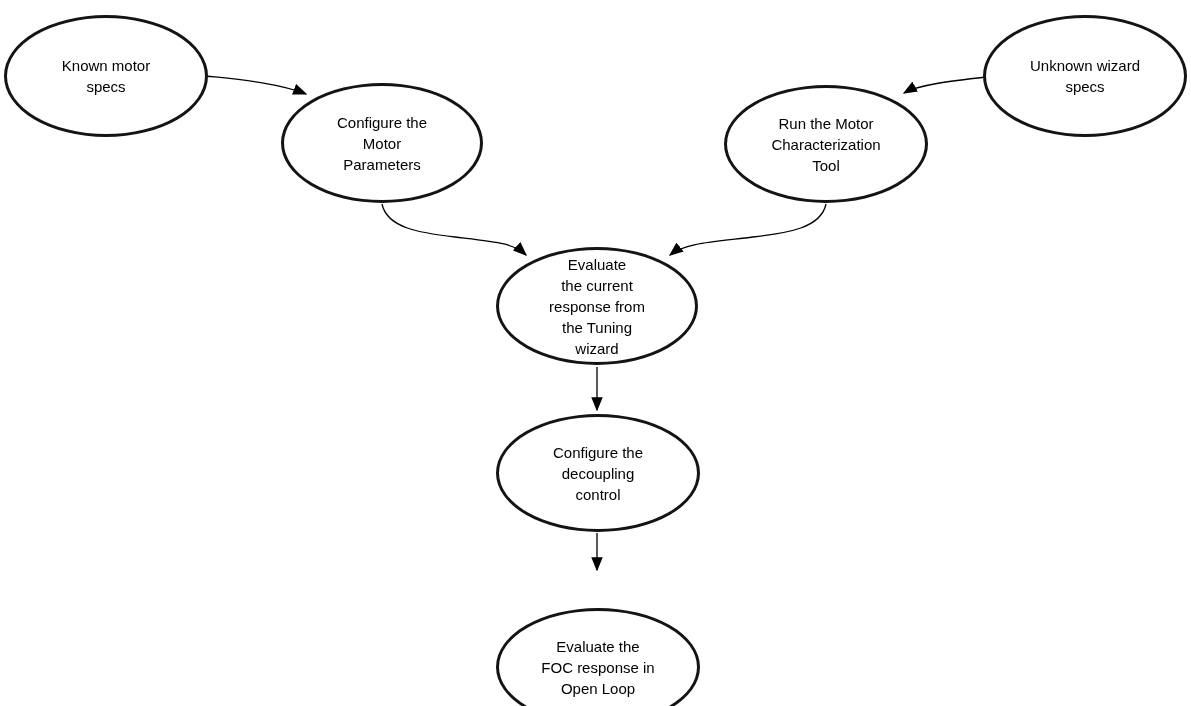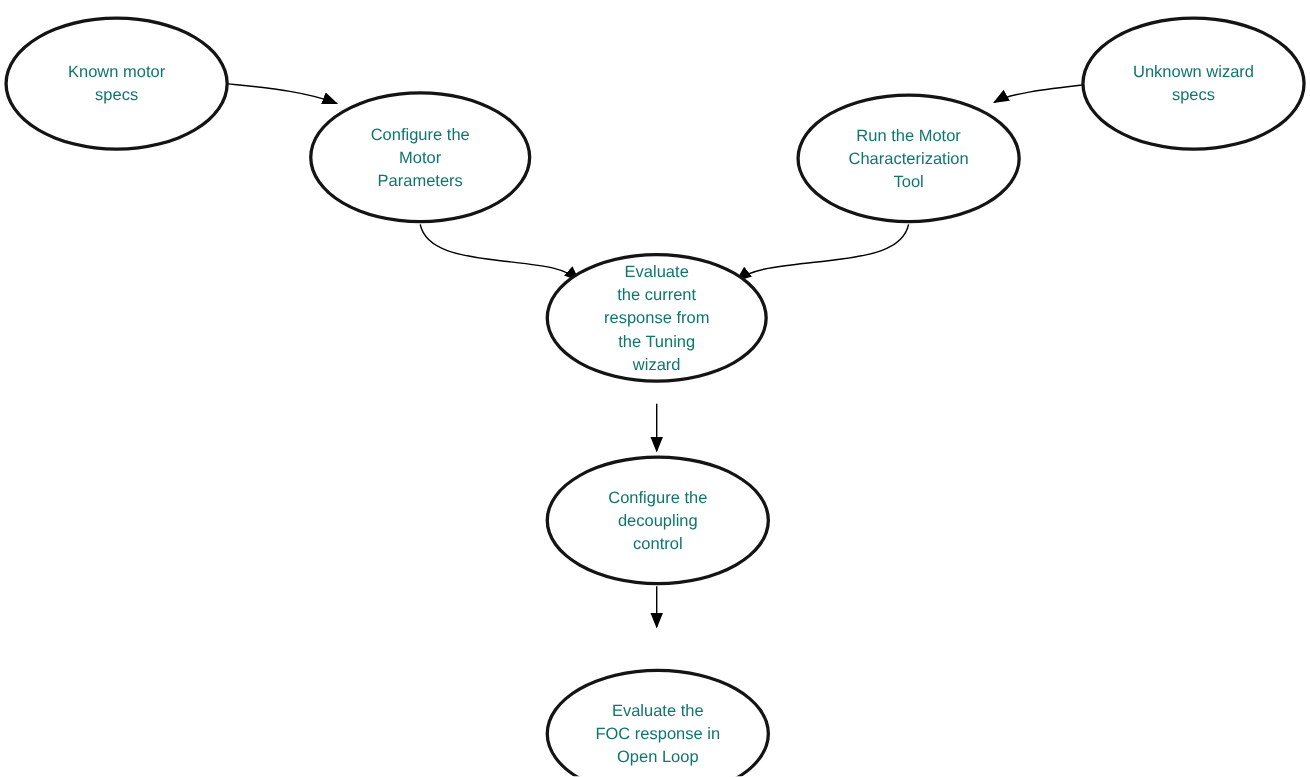--- a/index.html
+++ b/index.html
@@ -30,28 +30,28 @@
     background: #ffffff;
     display: flex;
     align-items: center;
     justify-content: center;
     text-align: center;
   }
   .node-label {
     white-space: pre-line;
     font-size: 15px;
     line-height: 21px;
-    color: #0f766e;
+    color: #000000;
   }
   
   #n-known        { left: 4px;   top: 15px;  width: 204px; height: 122px; }
   #n-configure    { left: 281px; top: 83px;  width: 202px; height: 120px; }
   #n-unknown      { left: 983px; top: 15px;  width: 204px; height: 122px; }
   #n-runtool      { left: 724px; top: 85px;  width: 204px; height: 118px; align-items: center; }
-  #n-evaluate     { left: 496px; top: 230px; width: 202px; height: 118px; }
+  #n-evaluate     { left: 496px; top: 247px; width: 202px; height: 118px; }
   #n-decoupling   { left: 496px; top: 414px; width: 204px; height: 118px; }
   #n-foc          { left: 496px; top: 608px; width: 204px; height: 118px; }
 </style>
 </head>
 <body>
 
 <div class="canvas">
 
   <svg class="edges-layer" width="1191" height="706" viewBox="0 0 1191 706" xmlns="http://www.w3.org/2000/svg">
     <defs>

